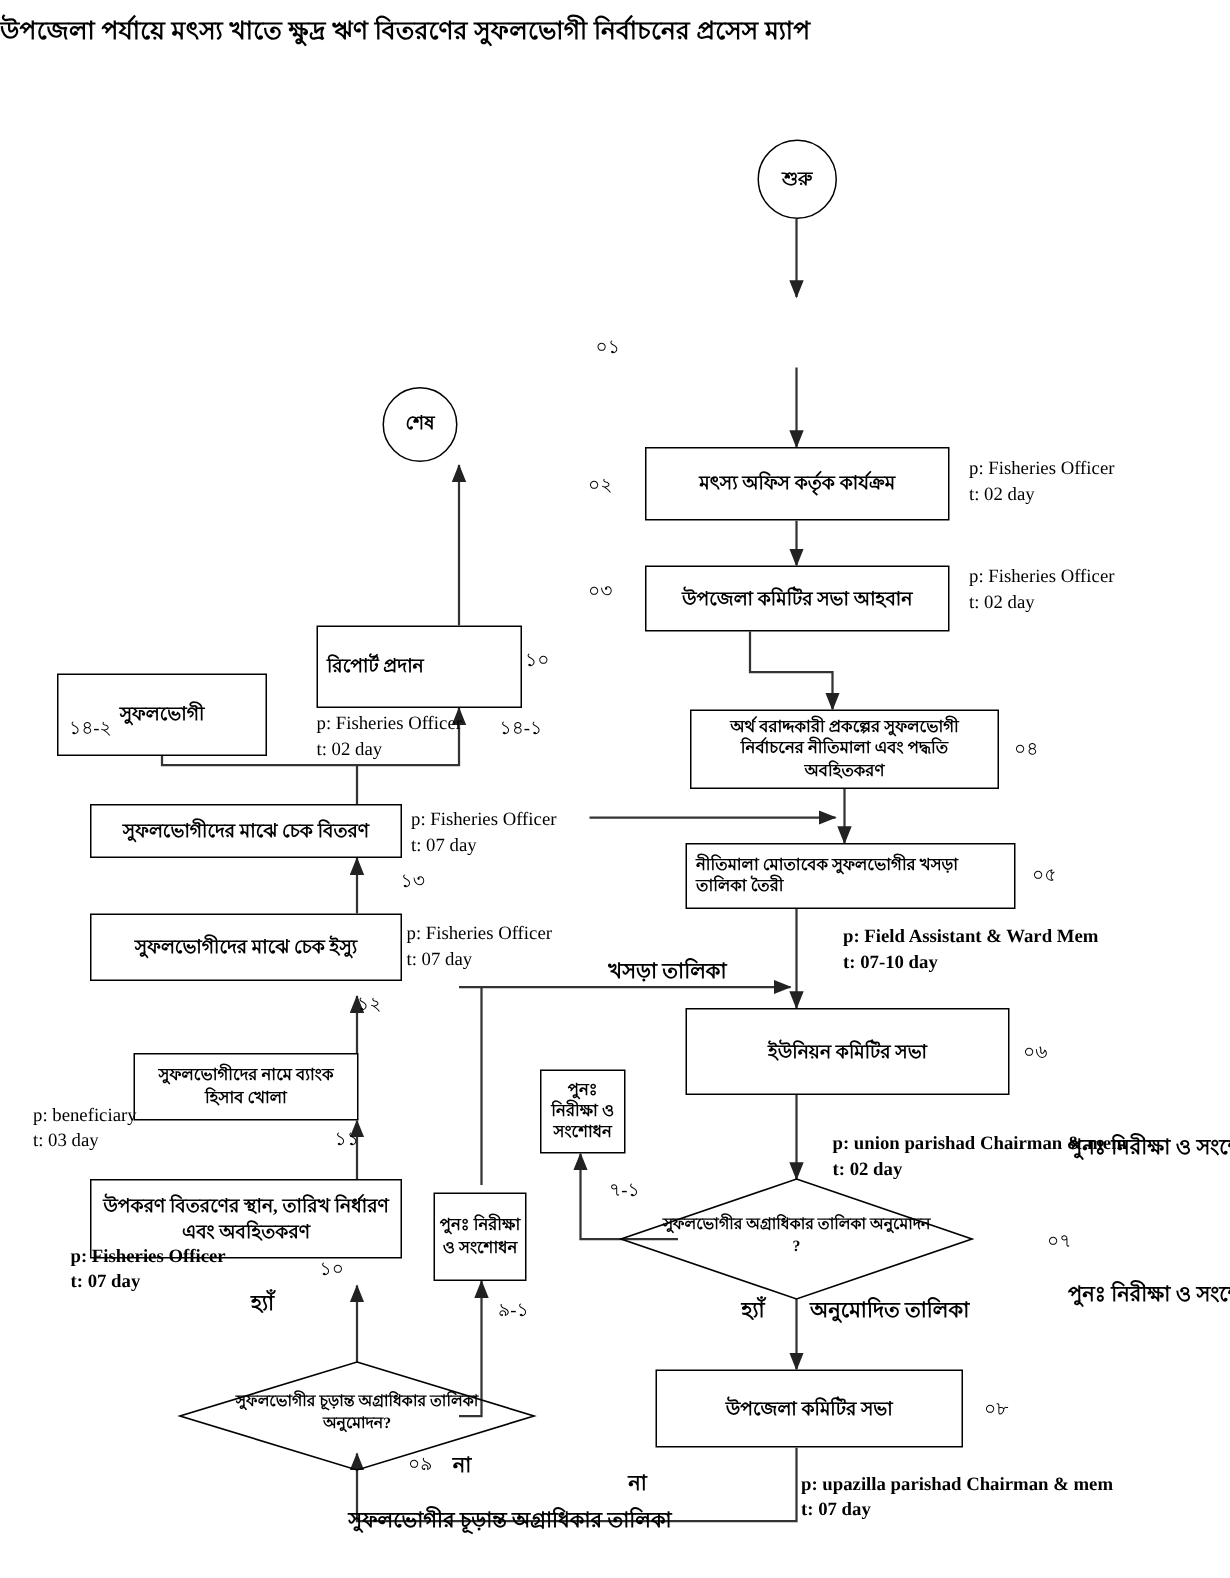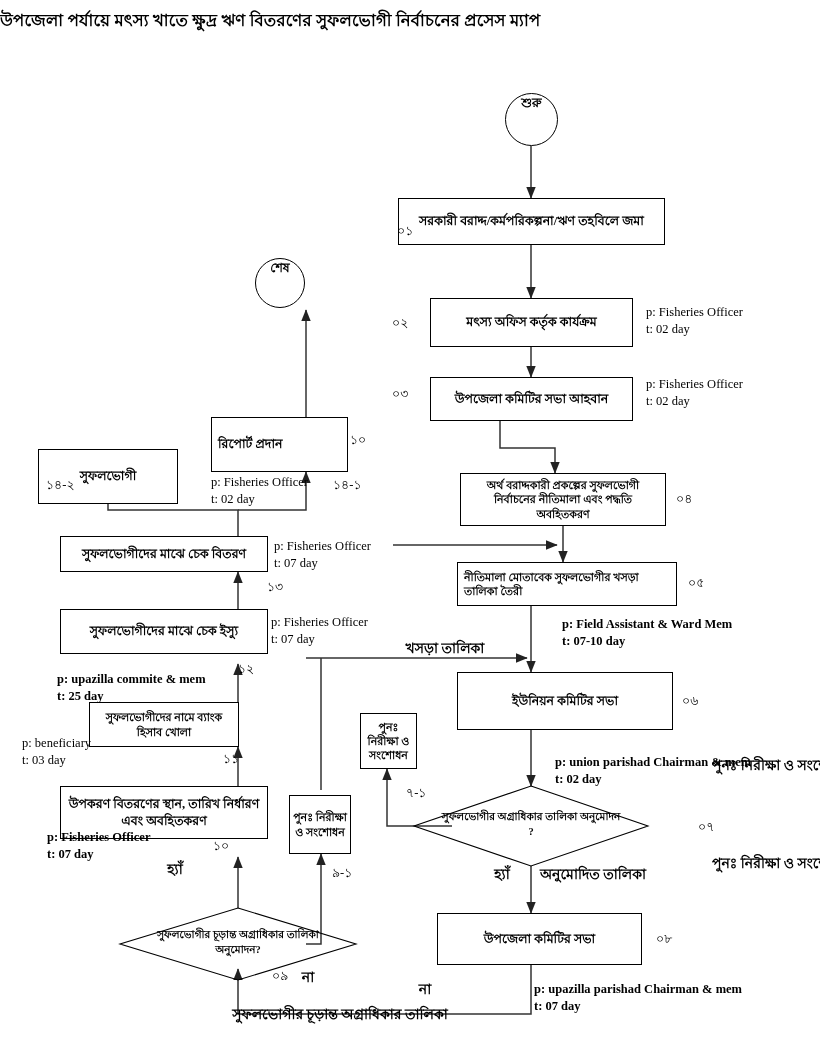--- a/index.html
+++ b/index.html
@@ -27,21 +27,21 @@
     font-weight:bold;font-size:12.5px;line-height:1.35;
     padding:2px 6px;
   }
   .box.lead{justify-content:flex-start;text-align:left;}
   .box.small{font-size:11px;font-weight:bold;line-height:1.3;}
 
   
   .circle{
     position:absolute;box-sizing:border-box;
     border:1.3px solid #000;border-radius:50%;background:#fff;
-    display:flex;justify-content:center;
+    display:flex;align-items:center;justify-content:center;
     font-family:"Liberation Serif","DejaVu Serif",serif;
     font-weight:bold;font-size:12.5px;
   }
 
   
   .diamond-label{
     position:absolute;text-align:center;
     font-family:"Liberation Serif","DejaVu Serif",serif;
     font-weight:bold;font-size:10.5px;line-height:1.4;
   }
@@ -129,23 +129,20 @@
   </svg>
 
   <div class="circle" style="left:505px;top:93px;width:53px;height:53px;">
     <span>শুরু</span>
   </div>
 
   <div class="circle" style="left:255px;top:258px;width:50px;height:50px;">
     <span>শেষ</span>
   </div>
 
-  <div class="box lead" style="left:398px;top:198px;width:267px;height:47px;">
-    <span style="width:100%;text-align:center;">সরকারী বরাদ্দ/কর্মপরিকল্পনা/ঋণ তহবিলে জমা</span>
-  </div>
   <div class="num" style="left:397px;top:224px;">০১</div>
 
   <div class="box" style="left:430px;top:298px;width:203px;height:49px;">
     <span>মৎস্য অফিস কর্তৃক কার্যক্রম</span>
   </div>
   <div class="num" style="left:392px;top:316px;">০২</div>
   <div class="ann" style="left:646px;top:304px;">p: Fisheries Officer
 t: 02 day</div>
 
   <div class="box" style="left:430px;top:377px;width:203px;height:44px;">
@@ -203,22 +200,20 @@
   <div class="ann" style="left:274px;top:538px;">p: Fisheries Officer
 t: 07 day</div>
   <div class="num" style="left:267px;top:580px;">১৩</div>
 
   <div class="box" style="left:60px;top:609px;width:208px;height:45px;">
     <span>সুফলভোগীদের মাঝে চেক ইস্যু</span>
   </div>
   <div class="ann" style="left:271px;top:614px;">p: Fisheries Officer
 t: 07 day</div>
   <div class="num" style="left:238px;top:662px;">১২</div>
-  <div class="ann bold" style="left:57px;top:671px;">p: upazilla commite &amp; mem
-t: 25 day</div>
 
   <div class="box small" style="left:89px;top:702px;width:150px;height:45px;">
     <span>সুফলভোগীদের নামে ব্যাংক হিসাব খোলা</span>
   </div>
   <div class="ann" style="left:22px;top:735px;">p: beneficiary
 t: 03 day</div>
   <div class="num" style="left:223px;top:752px;">১১</div>
 
   <div class="box" style="left:60px;top:786px;width:208px;height:53px;">
     <span>উপকরণ বিতরণের স্থান, তারিখ নির্ধারণ এবং অবহিতকরণ</span>

